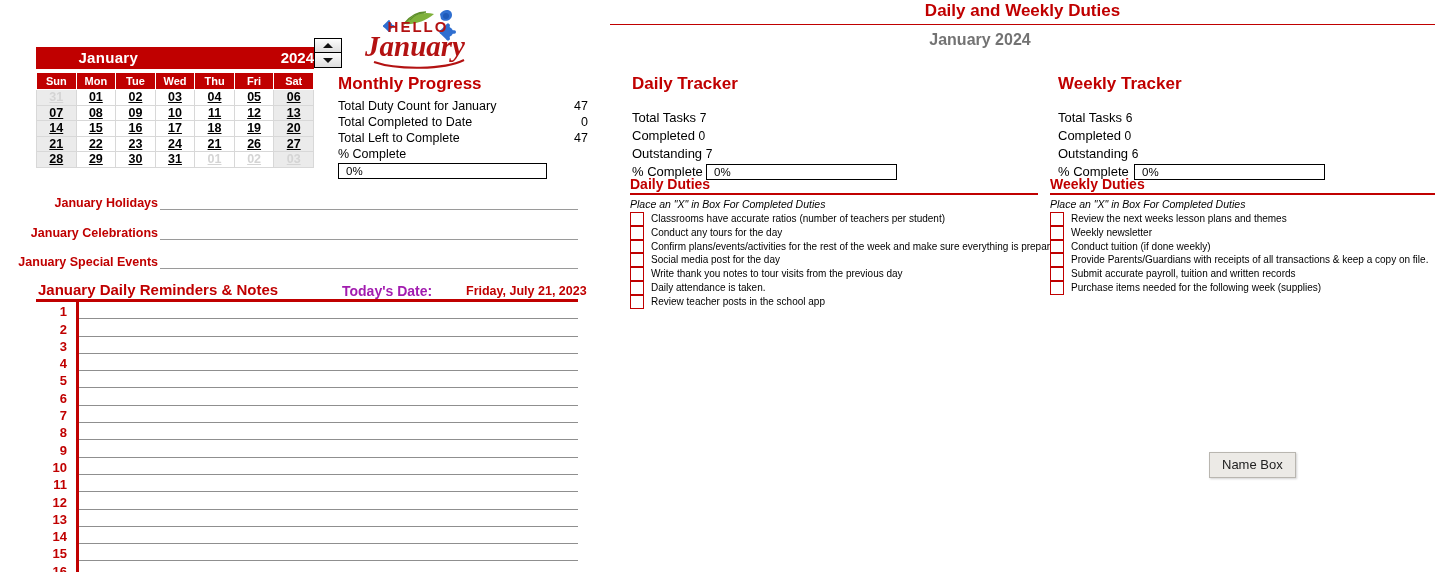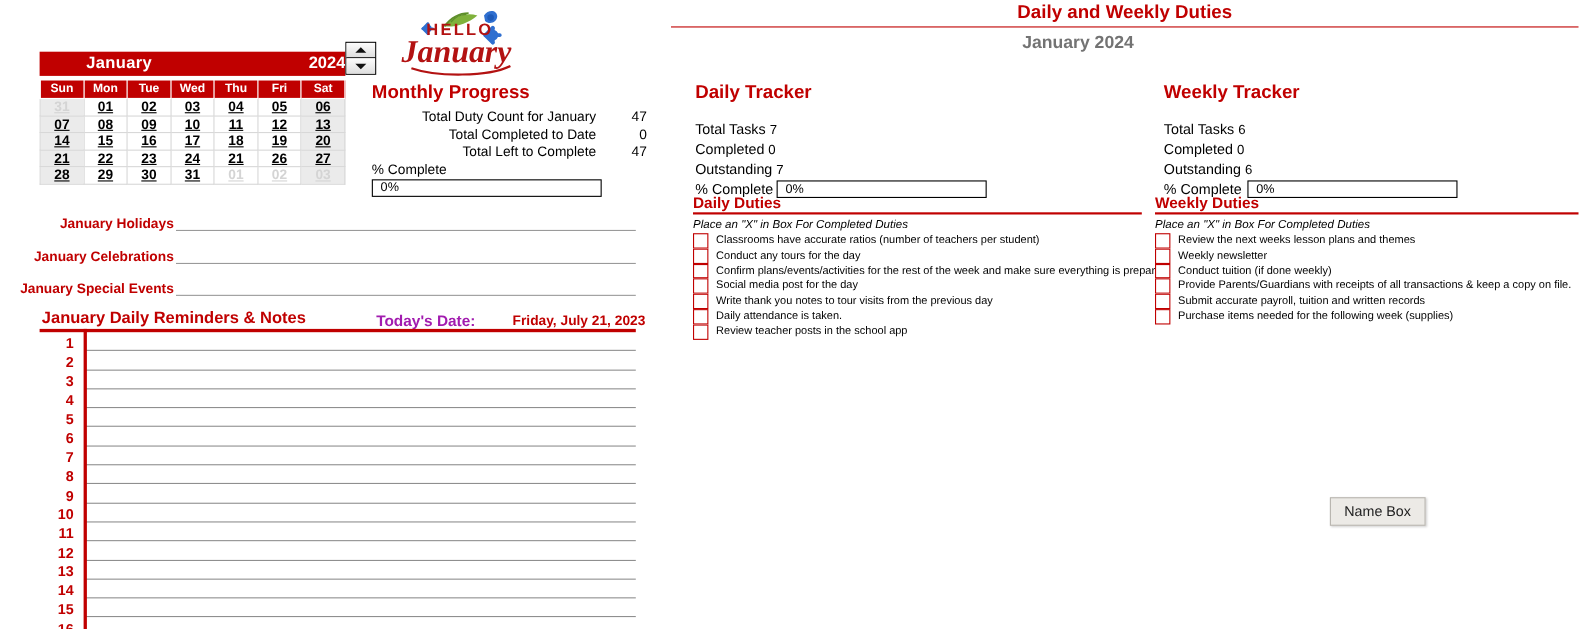--- a/index.html
+++ b/index.html
@@ -105,21 +105,21 @@
     font-weight: bold;
     font-size: 17px;
     margin-bottom: 4px;
   }
   .mp-row {
     display: flex;
     font-size: 12.5px;
     line-height: 16px;
     height: 16px;
   }
-  .mp-row .lbl { flex: 1; text-align: right; }
+  .mp-row .lbl { flex: 1; }
   .mp-row .val { width: 46px; text-align: right; }
   .mp-pct-label { font-size: 12.5px; line-height: 16px; }
   .pct-box {
     border: 1px solid #000;
     height: 14px;
     font-size: 11.5px;
     line-height: 14px;
     padding-left: 7px;
     background: #fff;
     box-sizing: content-box;

